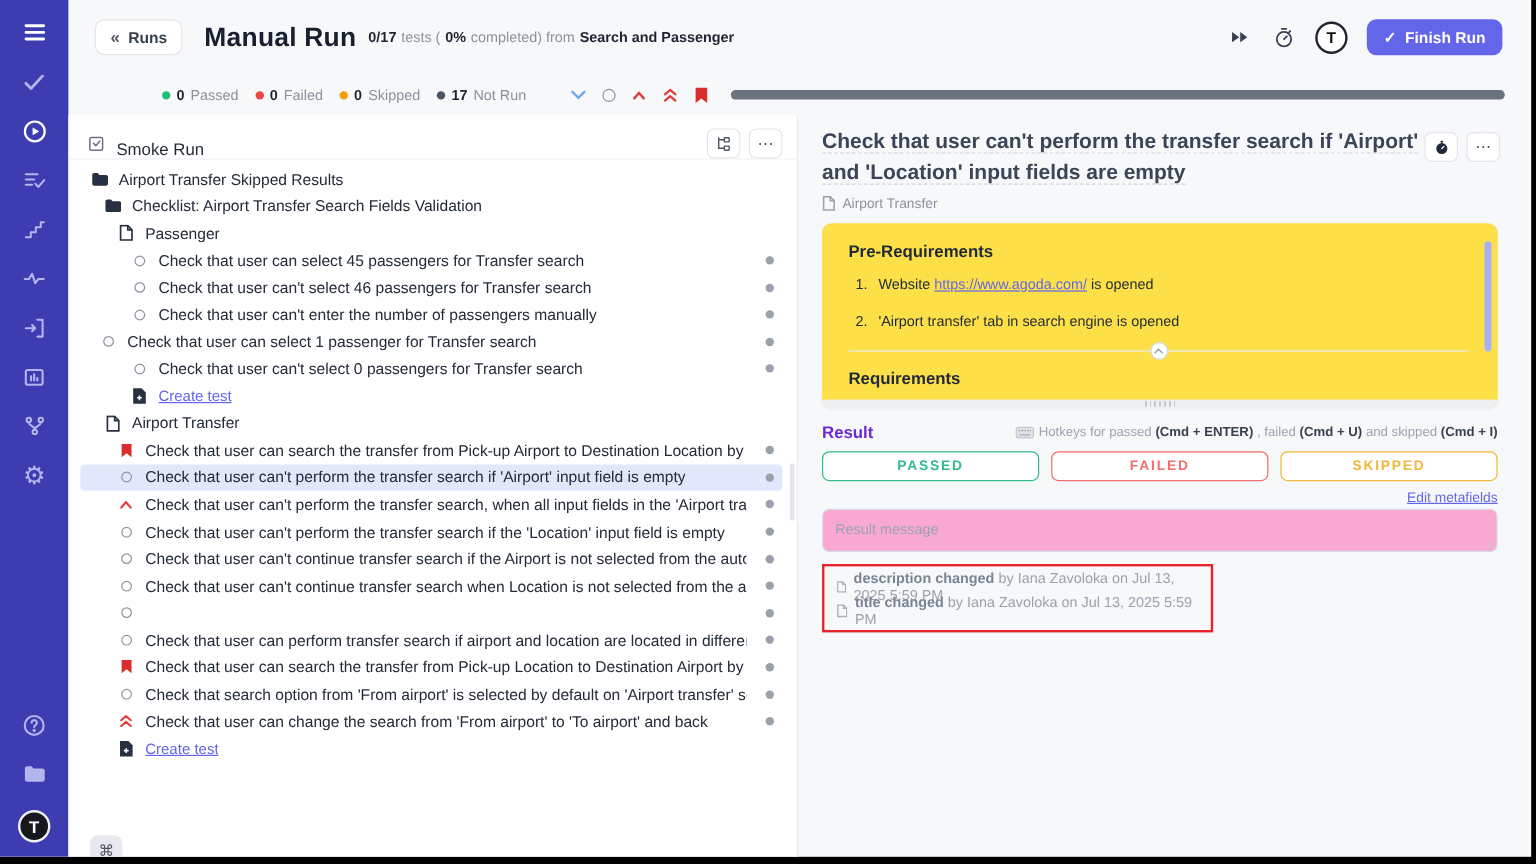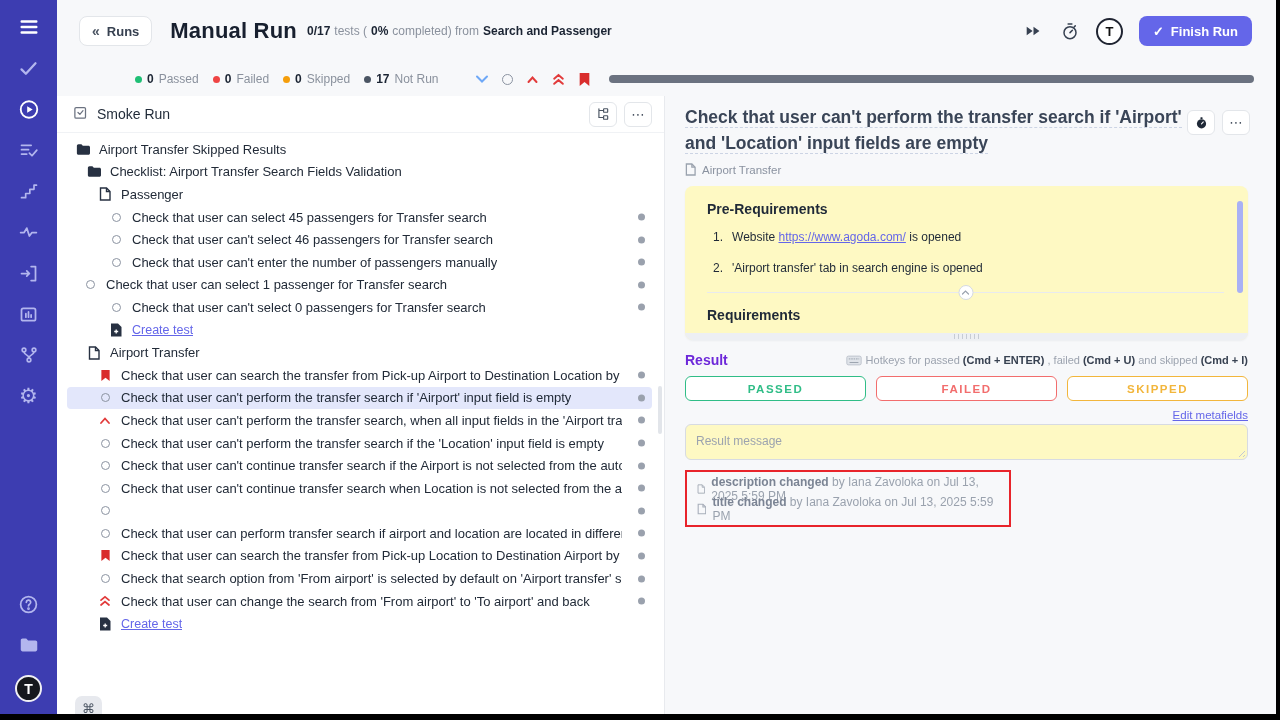--- a/index.html
+++ b/index.html
@@ -32,21 +32,21 @@
   .leg b { color:#1b2433; font-size:12px; }
   .ficons { display:flex; align-items:center; gap:13px; margin:0 18px 0 22px; }
   .ficons .fi { display:flex; align-items:center; justify-content:center; cursor:pointer; }
   .ring-sm { width:11px; height:11px; border:1.5px solid #8b93a1; border-radius:50%; }
   .pbar { flex:1; height:8px; background:#6b7280; border-radius:5px; }
 
   .content { flex:1; display:flex; min-height:0; }
 
   
   .lpanel { width:608px; flex:none; background:#fff; border-right:1px solid #e8eaee; display:flex; flex-direction:column; position:relative; }
-  .lp-hdr { height:37px; flex:none; display:flex; align-items:center; padding:0 12px 0 16px; border-bottom:1px solid #f0f2f5; }
+  .lp-hdr { height:37px; flex:none; display:flex; align-items:flex-end; padding:0 12px 0 16px; border-bottom:1px solid #f0f2f5; }
   .lp-title { font-size:14px; color:#1f2937; margin-left:9px; }
   .lp-actions { margin-left:auto; display:flex; gap:7px; }
   .sq-btn { width:28px; height:25px; background:#fff; border:1px solid #e3e6ea; border-radius:6px; display:flex; align-items:center; justify-content:center; color:#4b5563; cursor:pointer; }
   .tree { flex:1; padding-top:5px; overflow:hidden; position:relative; }
   .trow { display:flex; align-items:center; height:22.6px; position:relative; padding-right:42px; font-size:13px; color:#222b38; cursor:pointer; }
   .trow > * { position:relative; z-index:1; }
   .trow.selected::before { content:""; position:absolute; left:10px; right:12px; top:0; bottom:0; background:#e3e7fb; border-radius:4px; z-index:0; }
   .ticon { width:16px; flex:none; display:flex; justify-content:center; align-items:center; margin-right:8px; }
   .tlabel { white-space:nowrap; overflow:hidden; }
   .t-link .tlabel { color:#6466e9; text-decoration:underline; font-size:12.5px; }
@@ -54,41 +54,41 @@
   .ring { width:9px; height:9px; border:1.5px solid #8b93a1; border-radius:50%; }
   .lp-scrollthumb { position:absolute; right:2px; top:290px; width:4px; height:48px; background:#e2e5ea; border-radius:2px; }
   .cmd-badge { position:absolute; left:18px; bottom:-6px; width:27px; height:24px; background:#e7e9ee; border-radius:7px 7px 0 0; display:flex; align-items:center; justify-content:center; font-size:13px; color:#4b5563; }
 
   
   .rpanel { flex:1; min-width:0; padding:8px 28px 0 20px; position:relative; }
   .d-title { max-width:530px; font-size:17.5px; font-weight:600; color:#3a4557; line-height:26px; }
   .d-title span { border-bottom:1px dashed #ccd4e4; -webkit-box-decoration-break:clone; box-decoration-break:clone; cursor:text; }
   .d-actions { position:absolute; right:26px; top:14px; display:flex; gap:7px; }
   .suite { display:flex; align-items:center; gap:6px; margin-top:7px; font-size:11.5px; color:#8a92a0; }
-  .card { margin-top:10px; background:#fef9c3; border-radius:8px; height:154px; position:relative; overflow:hidden; padding:15px 24px 0 22px; box-shadow:0 1px 2px rgba(20,30,60,.05); }
+  .card { margin-top:10px; background:#fde047; border-radius:8px; height:154px; position:relative; overflow:hidden; padding:15px 24px 0 22px; box-shadow:0 1px 2px rgba(20,30,60,.05); }
   .card h3 { font-size:14px; color:#1f2937; margin-bottom:13px; }
   .pr-item { display:flex; gap:9px; font-size:12px; color:#1f2937; margin:0 0 17px 6px; }
   .pr-item a { color:#6466e9; text-decoration:underline; cursor:pointer; }
   .cdivider { position:relative; border-top:1px solid #e8eaee; margin:2px 0 14px; }
   .knob { position:absolute; left:50%; top:-8px; transform:translateX(-50%); width:15px; height:15px; border:1px solid #d5dae2; border-radius:50%; background:#fff; display:flex; align-items:center; justify-content:center; cursor:pointer; }
   .req-preview { font-size:12px; color:#454f5e; height:7px; overflow:hidden; opacity:.55; }
   .card-scrollthumb { position:absolute; right:5px; top:15px; width:6px; height:92px; background:#a9b1f5; border-radius:3px; }
   .card-resize { position:absolute; left:0; right:0; bottom:0; height:7px; background:#edeff3; display:flex; align-items:center; justify-content:center; cursor:row-resize; }
   .card-resize .grip { width:26px; height:5px; background:repeating-linear-gradient(90deg,#c6cbd4 0 1.5px,transparent 1.5px 4px); }
 
   .res-row { margin-top:12px; display:flex; align-items:center; }
   .res-title { font-size:14px; font-weight:bold; color:#6d28d9; }
   .hotkeys { margin-left:auto; font-size:11px; color:#9ca3af; display:flex; align-items:center; gap:4px; }
   .hotkeys b { color:#374151; }
   .btn-row { margin-top:8px; display:flex; gap:10px; }
   .res-btn { flex:1; height:25px; background:#fff; border:1.5px solid; border-radius:6px; font-size:11.5px; font-weight:600; letter-spacing:1.5px; cursor:pointer; font-family:inherit; }
   .meta-link { text-align:right; margin-top:8px; font-size:11.5px; }
   .meta-link a { color:#6466e9; text-decoration:underline; cursor:pointer; }
   .msg-box { margin-top:3px; position:relative; }
-  .msg-box textarea { width:100%; height:36px; border:1px solid #d7dbe2; border-radius:6px; padding:9px 10px; font-size:12px; font-family:inherit; color:#374151; resize:none; background:#fef9c3; display:block; }
+  .msg-box textarea { width:100%; height:36px; border:1px solid #d7dbe2; border-radius:6px; padding:9px 10px; font-size:12px; font-family:inherit; color:#374151; resize:none; background:#f9a8d4; display:block; }
   .msg-box textarea::placeholder { color:#9ca3af; }
   .msg-corner { position:absolute; right:3px; bottom:3px; width:9px; height:9px; background:repeating-linear-gradient(135deg,transparent 0 2px,#c3c9d4 2px 3px); clip-path:polygon(100% 0,100% 100%,0 100%); cursor:nwse-resize; }
   .history { margin-top:10px; width:326px; border:2px solid #e8242b; padding:7px 10px 6px; }
   .h-row { display:flex; align-items:center; gap:6px; font-size:12px; color:#9aa2ae; height:20px; }
   .h-row b { color:#7b8494; }
 </style>
 </head>
 <body>
 
 <div class="app">

